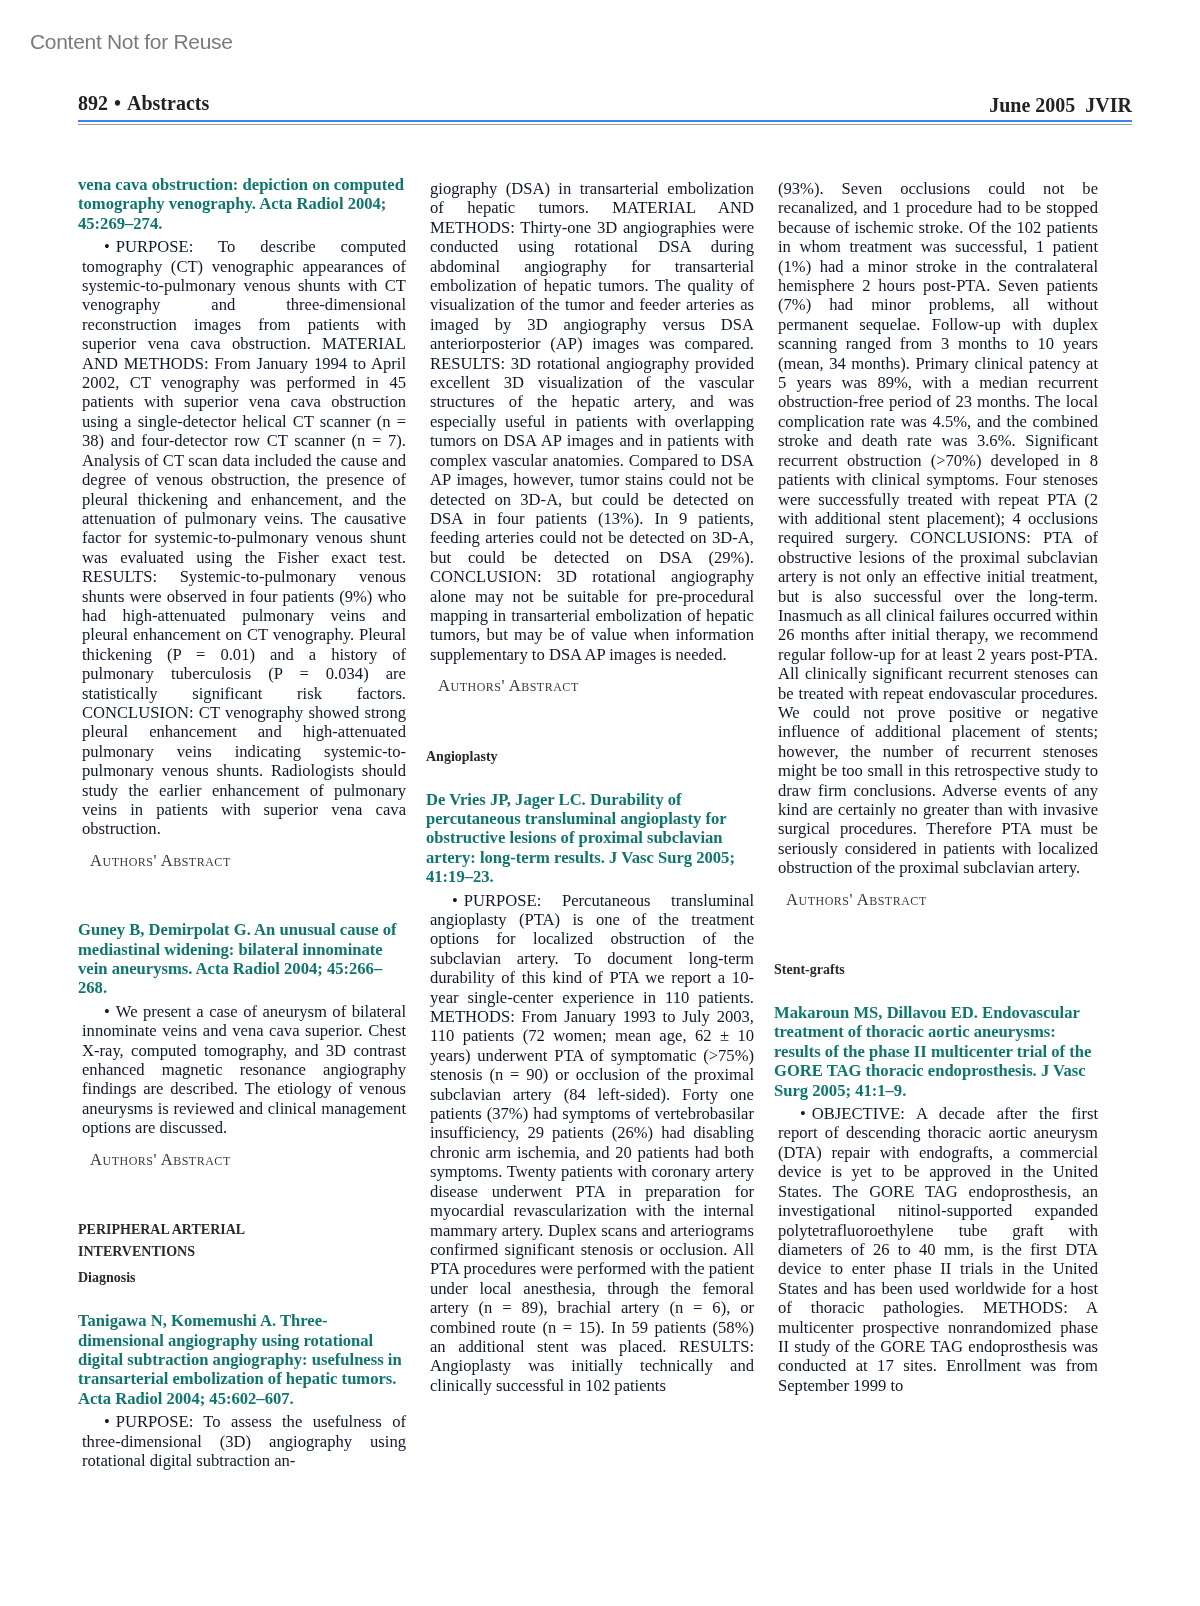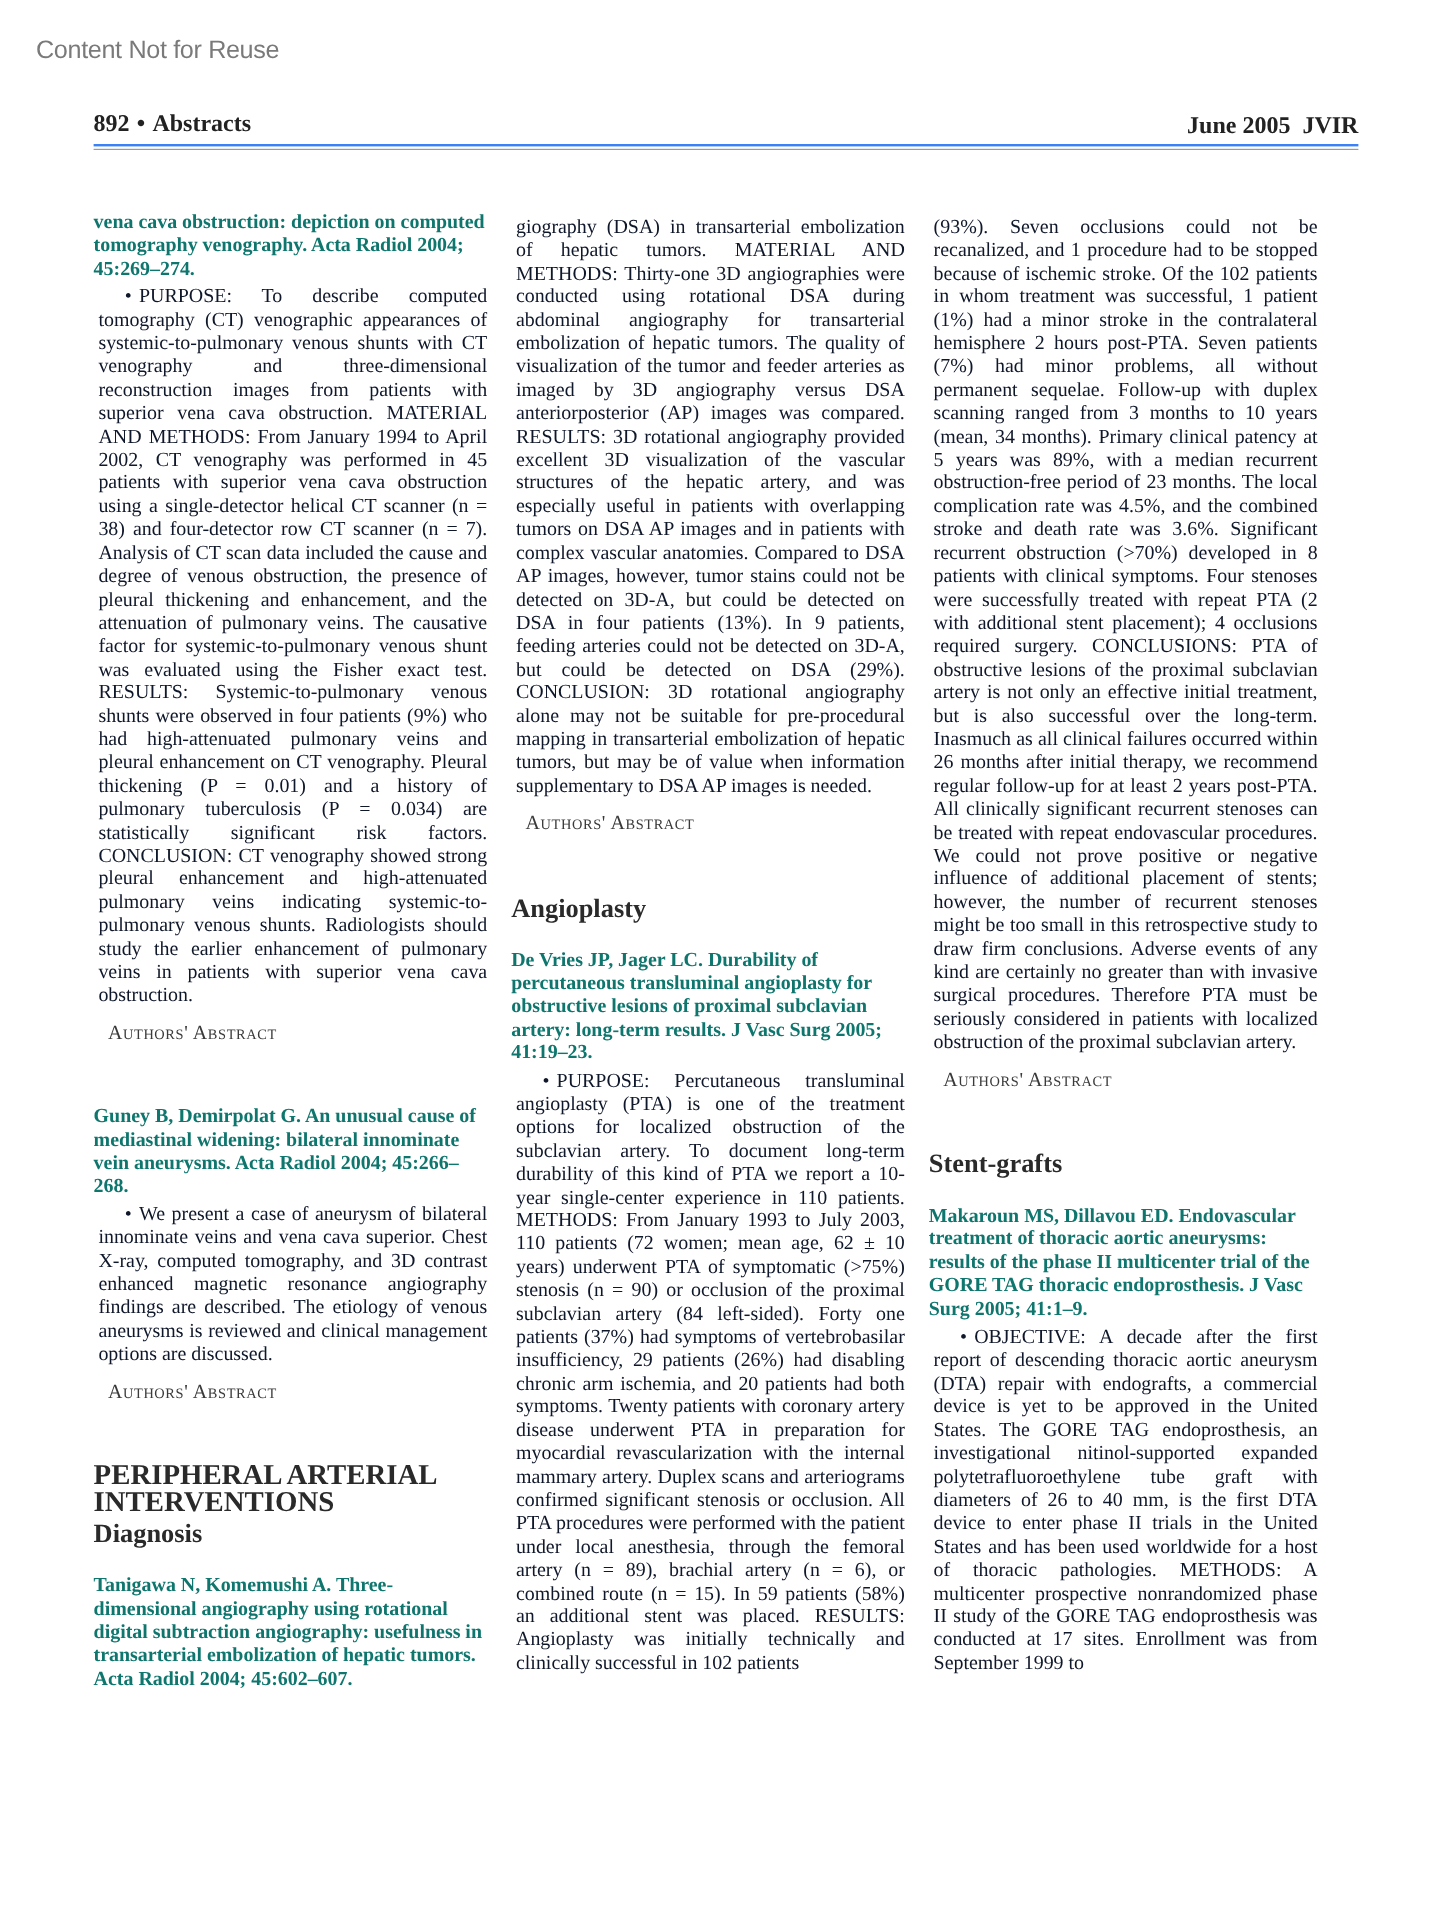--- a/index.html
+++ b/index.html
@@ -30,22 +30,22 @@
   }
   .col1 { left: 78px; }
   .col2 { left: 426px; }
   .col3 { left: 774px; width: 328px; }
 
   .cite { font-weight: bold; color: #0f766e; text-align: left; }
   .body-text { text-indent: 22px; margin: 4px; color: #0f172a; }
   .body-text.cont { text-indent: 0; }
   .bullet { margin-right: 6px; }
   .signature { font-variant: small-caps; letter-spacing: 0.5px; color: #3a3a3a; margin: 12px; }
-  .section-head { font-weight: bold; font-size: 24px; line-height: 22px; color: #2a2a2a; margin: 0; }
-  .sub-head { font-weight: bold; font-size: 22px; line-height: 22px; color: #2a2a2a; margin: 0; }
+  .section-head { font-weight: bold; font-size: 14px; line-height: 22px; color: #2a2a2a; margin: 0; }
+  .sub-head { font-weight: bold; font-size: 14px; line-height: 22px; color: #2a2a2a; margin: 0; }
   p { margin: 0; }
   .gap-l { height: 38px; }
   .gap-m { height: 22px; }
 </style>
 </head>
 <body>
 
 <div class="watermark">Content Not for Reuse</div>
 
 <div class="running-head">
@@ -63,20 +63,21 @@
   <p class="signature">Authors' Abstract</p>
   <div class="gap-l"></div>
   <p class="cite">Guney B, Demirpolat G.   An unusual cause of mediastinal widening: bilateral innominate vein aneurysms. Acta Radiol 2004; 45:266–268.</p>
   <p class="body-text"><span class="bullet">•</span><span>We present a case of aneurysm of bilateral innominate veins and vena cava superior. Chest X-ray, computed tomography, and 3D contrast enhanced magnetic resonance angiography findings are described. The etiology of venous aneurysms is reviewed and clinical management options are discussed.</span></p>
   <p class="signature">Authors' Abstract</p>
   <div class="gap-l"></div>
   <p class="section-head"><span>PERIPHERAL ARTERIAL</span><br><span>INTERVENTIONS</span></p>
   <p class="sub-head" style="margin-top:4px">Diagnosis</p>
   <div class="gap-m"></div>
   <p class="cite">Tanigawa N, Komemushi A.   Three-dimensional angiography using rotational digital subtraction angiography: usefulness in transarterial embolization of hepatic tumors. Acta Radiol 2004; 45:602–607.</p>
+  <p class="body-text"><span class="bullet">•</span><span>PURPOSE: To assess the usefulness of three-dimensional (3D) angiography using rotational digital subtraction an-</span></p>
 </div>
 
 <div class="col col2">
   <p class="body-text cont">giography (DSA) in transarterial embolization of hepatic tumors. MATERIAL AND METHODS: Thirty-one 3D angiographies were conducted using rotational DSA during abdominal angiography for transarterial embolization of hepatic tumors. The quality of visualization of the tumor and feeder arteries as imaged by 3D angiography versus DSA anteriorposterior (AP) images was compared. RESULTS: 3D rotational angiography provided excellent 3D visualization of the vascular structures of the hepatic artery, and was especially useful in patients with overlapping tumors on DSA AP images and in patients with complex vascular anatomies. Compared to DSA AP images, however, tumor stains could not be detected on 3D-A, but could be detected on DSA in four patients (13%). In 9 patients, feeding arteries could not be detected on 3D-A, but could be detected on DSA (29%). CONCLUSION: 3D rotational angiography alone may not be suitable for pre-procedural mapping in transarterial embolization of hepatic tumors, but may be of value when information supplementary to DSA AP images is needed.</p>
   <p class="signature">Authors' Abstract</p>
   <div class="gap-l"></div>
   <p class="sub-head">Angioplasty</p>
   <div class="gap-m"></div>
   <p class="cite">De Vries JP, Jager LC.   Durability of percutaneous transluminal angioplasty for obstructive lesions of proximal subclavian artery: long-term results. J Vasc Surg 2005; 41:19–23.</p>
   <p class="body-text"><span class="bullet">•</span><span>PURPOSE: Percutaneous transluminal angioplasty (PTA) is one of the treatment options for localized obstruction of the subclavian artery. To document long-term durability of this kind of PTA we report a 10-year single-center experience in 110 patients. METHODS: From January 1993 to July 2003, 110 patients (72 women; mean age, 62 ± 10 years) underwent PTA of symptomatic (&gt;75%) stenosis (n = 90) or occlusion of the proximal subclavian artery (84 left-sided). Forty one patients (37%) had symptoms of vertebrobasilar insufficiency, 29 patients (26%) had disabling chronic arm ischemia, and 20 patients had both symptoms. Twenty patients with coronary artery disease underwent PTA in preparation for myocardial revascularization with the internal mammary artery. Duplex scans and arteriograms confirmed significant stenosis or occlusion. All PTA procedures were performed with the patient under local anesthesia, through the femoral artery (n = 89), brachial artery (n = 6), or combined route (n = 15). In 59 patients (58%) an additional stent was placed. RESULTS: Angioplasty was initially technically and clinically successful in 102 patients</span></p>

